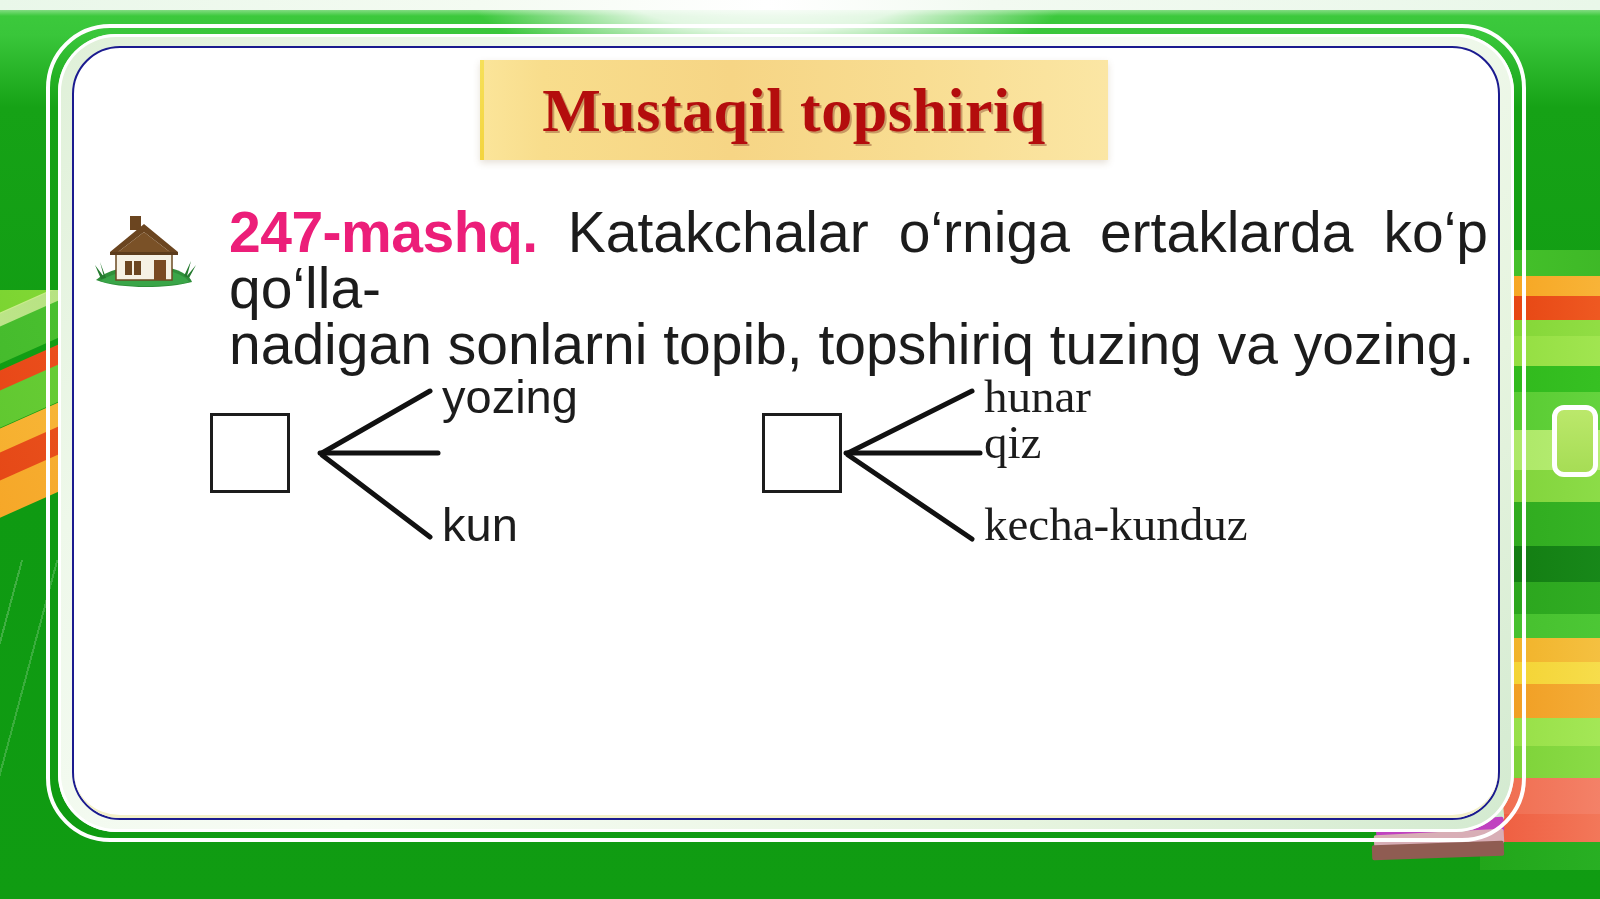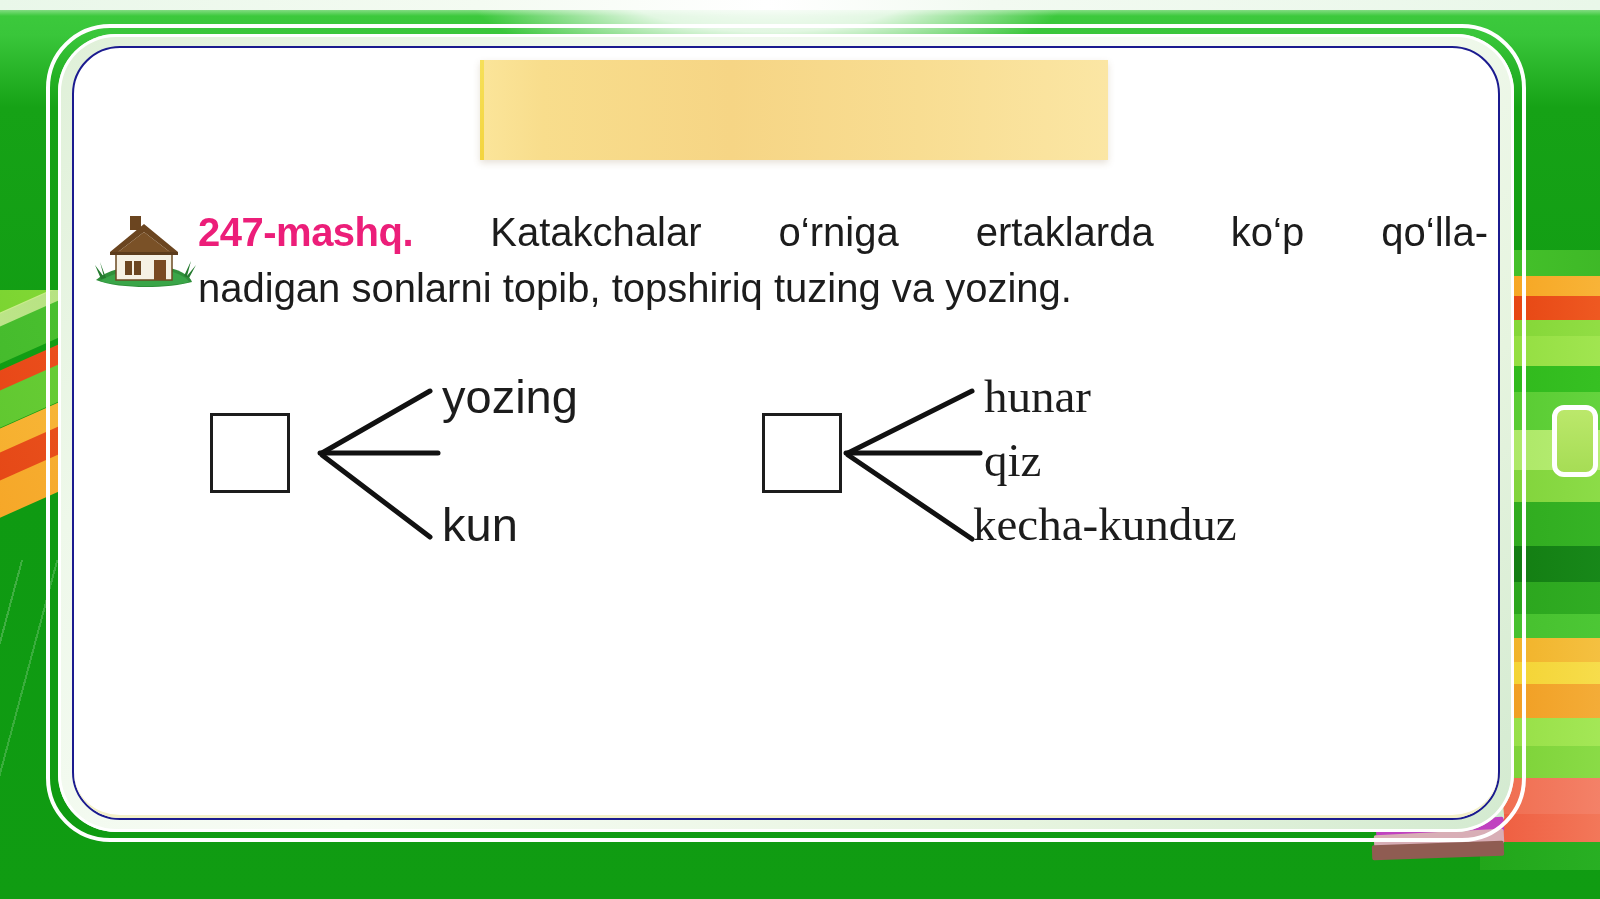--- a/index.html
+++ b/index.html
@@ -206,25 +206,26 @@
     text-shadow: 2px 2px 0 rgba(90,0,0,0.30);
   }
 
   
   .exercise {
     position: absolute;
     left: 196px; top: 200px;
     width: 1290px;
   }
   .ex-line {
-    font-size: 40px;
+    font-size: 57px;
     line-height: 56px;
     color: #1c1c1c;
     white-space: nowrap;
     font-weight: 500;
+    margin-left: 31px;
   }
   .ex-line.l1 { text-align: justify; text-align-last: justify; white-space: normal; }
   .ex-num {
     font-weight: bold;
     color: #ec1e79;
     letter-spacing: -0.5px;
   }
 
   
   .house-icon {
@@ -258,22 +259,22 @@
     position: absolute;
     font-size: 47px;
     line-height: 1;
     color: #1c1c1c;
     white-space: nowrap;
   }
   .group-left  .w1 { left: 240px; top: 14px; }
   .group-left  .w2 { left: 240px; top: 78px; }
   .group-left  .w3 { left: 240px; top: 142px; }
   .group-right .w1 { left: 230px; top: 14px; }
-  .group-right .w2 { left: 230px; top: 78px; text-align: right; }
-  .group-right .w3 { left: 219px; top: 142px; }
+  .group-right .w2 { left: 230px; top: 60px; text-align: right; }
+  .group-right .w3 { left: 230px; top: 142px; }
 </style>
 </head>
 <body>
 
 <div id="slide">
 
   <div class="bg-green"></div>
   <div class="bg-toplight"></div>
 
   <div class="ribbons-left">
@@ -324,20 +325,21 @@
     <i class="pf7"></i>
   </div>
 
   <div class="frame-outer"></div>
   <div class="frame-band"></div>
 
   <div class="frame-inner">
 
     <div class="title-banner" style="left:406px; top:12px;">
       <div class="tbl"></div>
+      <div class="title-text">Mustaqil topshiriq</div>
     </div>
 
     <div class="house-icon" style="left:18px; top:160px;">
       <svg width="104" height="86" viewBox="0 0 104 86">
 
         <path d="M4 72 C20 58 52 54 78 60 C90 63 98 68 100 74 C78 80 30 82 4 72 Z" fill="#2f8f3a"></path>
         <path d="M8 73 C26 62 54 58 78 63 C88 66 95 70 97 74 C76 79 32 80 8 73 Z" fill="#3aa548"></path>
 
         <path d="M14 70 l-6 -16 4 15 -9 -12 6 14z" fill="#247a2e"></path>
         <path d="M92 68 l7 -15 -4 15 9 -11 -7 13z" fill="#247a2e"></path>

